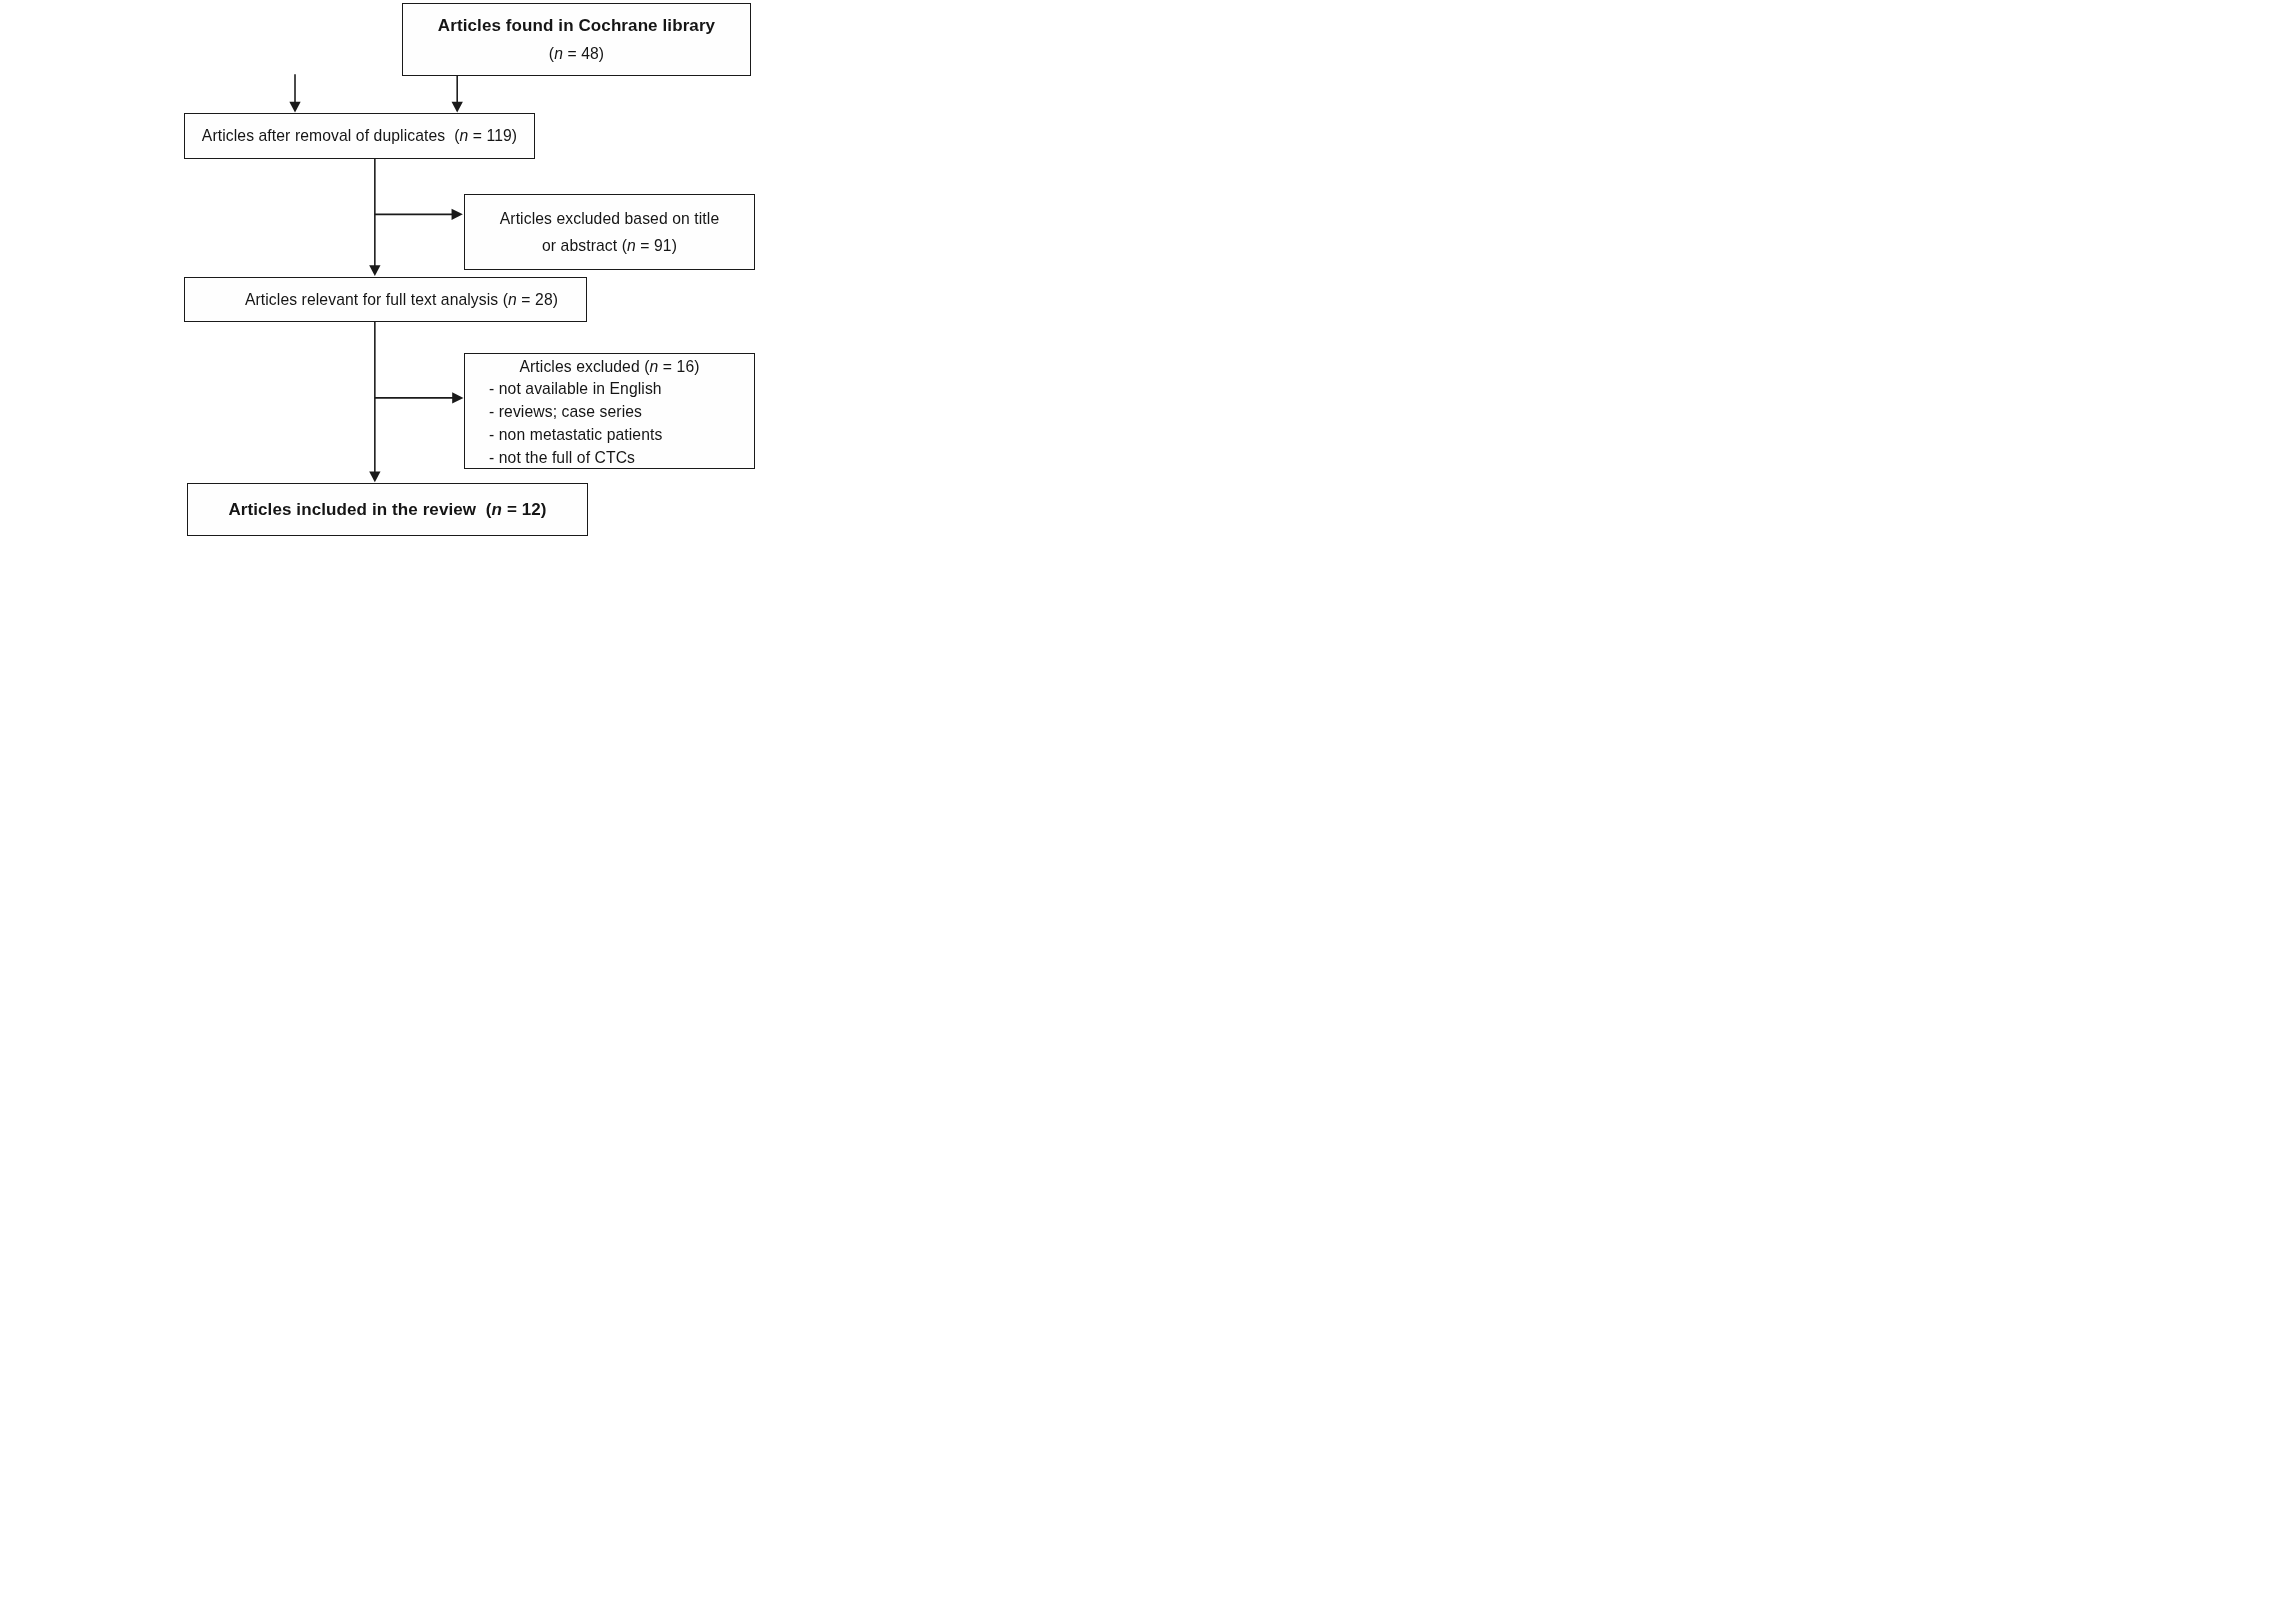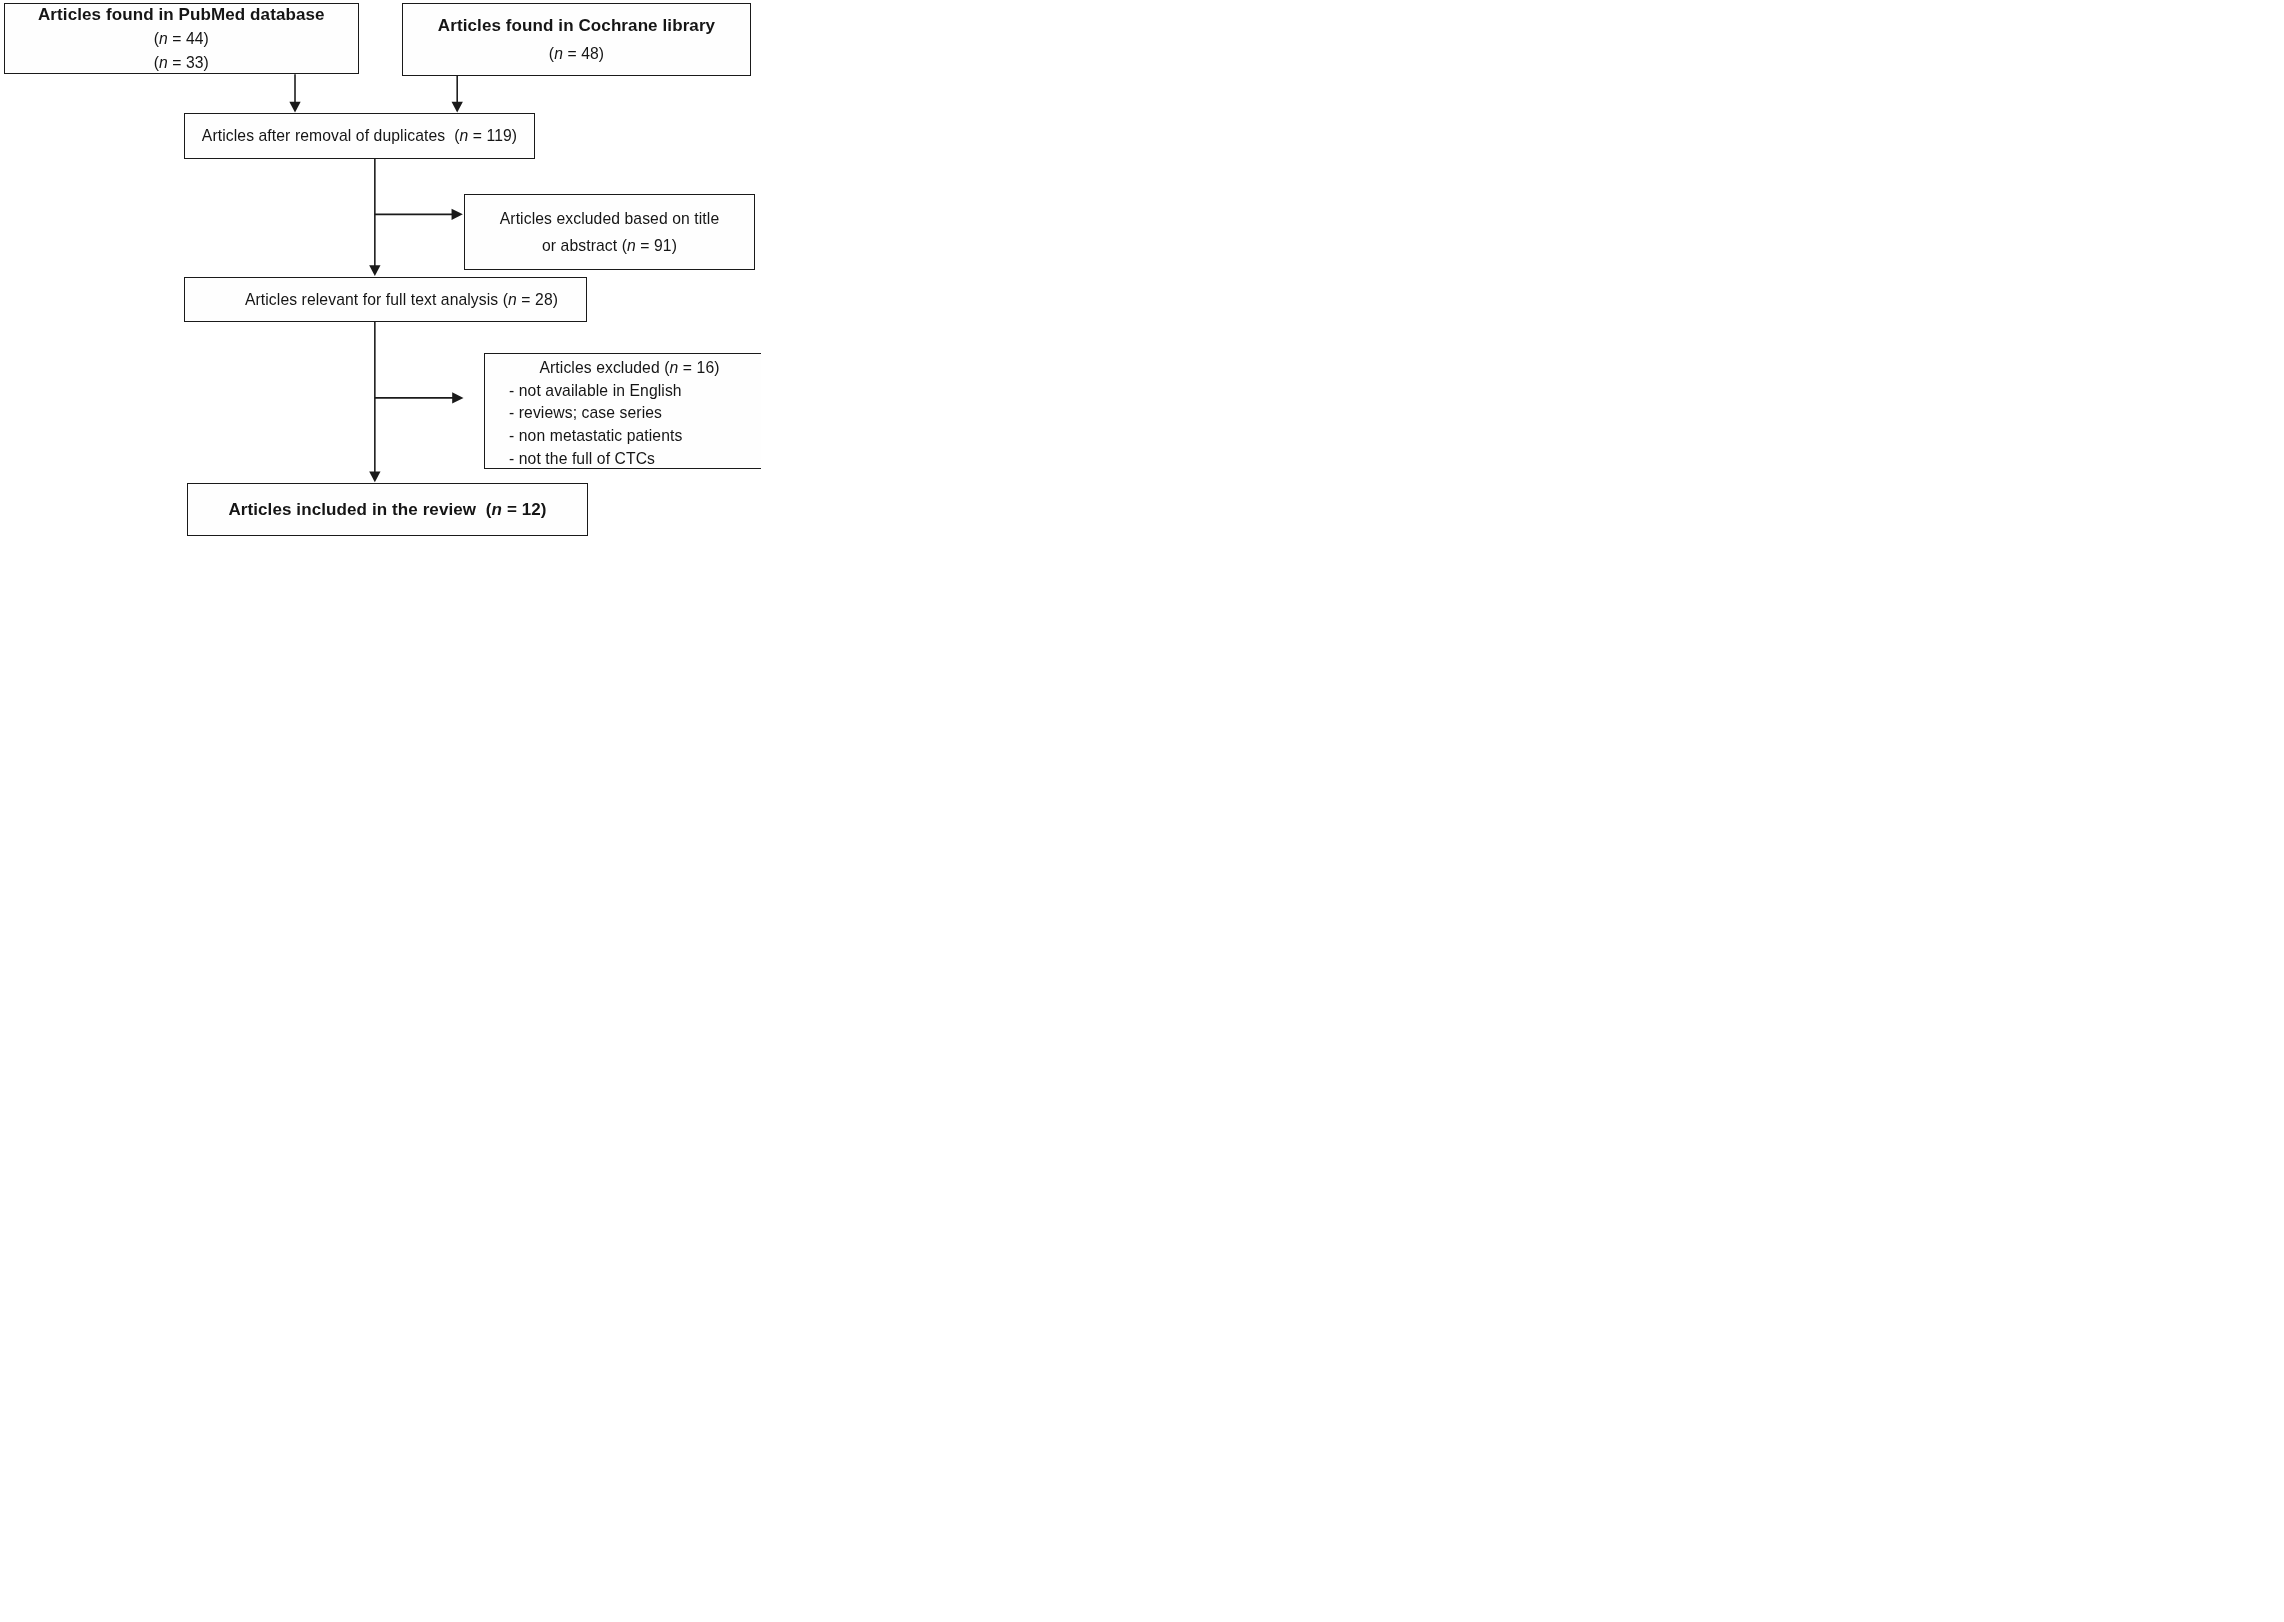--- a/index.html
+++ b/index.html
@@ -40,23 +40,22 @@
     font-size: 15.7px;
     line-height: 24px;
     letter-spacing: 0.1px;
   }
   .line .it { font-style: italic; }
   .line.bold { font-weight: bold; font-size: 17px; }
   #box-pubmed .line       { line-height: 24px; }
   #box-cochrane .line     { line-height: 28px; }
   #box-excluded-title .line { line-height: 27px; }
   #box-excluded-16 {
-    justify-content: flex-start;
+    justify-content: center;
     padding-top: 3px;
-    margin-left: 20px;
   }
   #box-excluded-16 .line {
     line-height: 22.7px;
     align-self: flex-start;
     text-align: left;
     padding-left: 24px;
   }
   #box-excluded-16 .line.align-center {
     align-self: center;
     text-align: center;
@@ -90,25 +89,20 @@
         <line x1="596" y1="512" x2="596" y2="752" stroke-width="2.5"></line>
         <polygon points="587,750 605,750 596,767" stroke="none"></polygon>
       </g>
       <g>
         <line x1="596" y1="633" x2="721" y2="633" stroke-width="3"></line>
         <polygon points="719,624 719,642 737,633" stroke="none"></polygon>
       </g>
     </g>
   </svg>
 
-  <div class="box" id="box-pubmed" style="left:3.8px; top:3.1px; width:355px; height:71px;">
-      <div class="line bold"><span>Articles found in PubMed database</span></div>
-      <div class="line"><span>(</span><span class="it">n</span><span> = 44)</span></div>
-      <div class="line"><span>(</span><span class="it">n</span><span> = 33)</span></div>
-    </div>
 
   <div class="box" id="box-cochrane" style="left:402px; top:3.1px; width:349px; height:73px;">
       <div class="line bold"><span>Articles found in Cochrane library</span></div>
       <div class="line"><span>(</span><span class="it">n</span><span> = 48)</span></div>
     </div>
 
   <div class="box" id="box-duplicates" style="left:184px; top:113px; width:351px; height:46px;">
       <div class="line"><span>Articles after removal of duplicates  (</span><span class="it">n</span><span> = 119)</span></div>
     </div>
 

